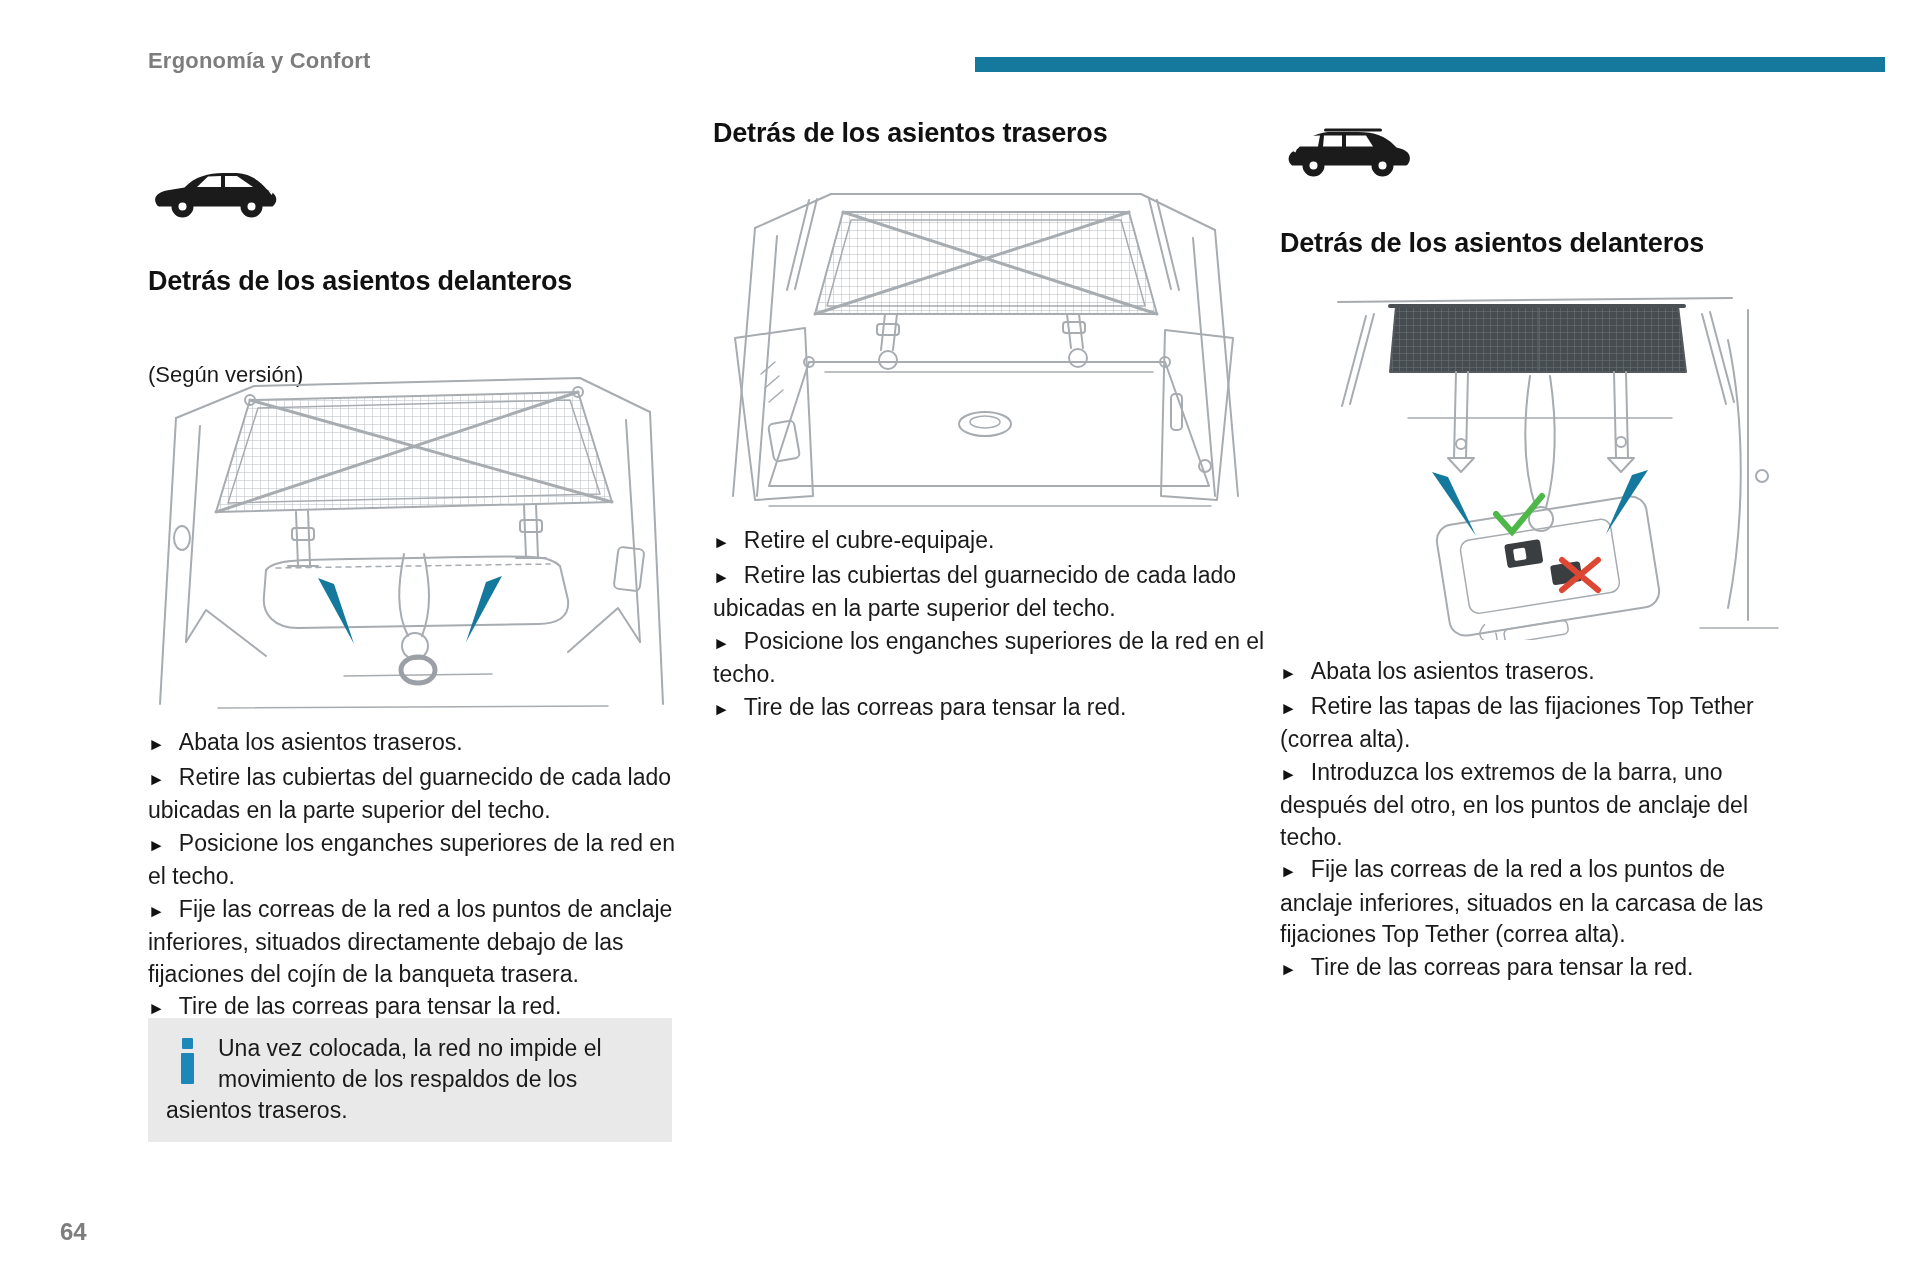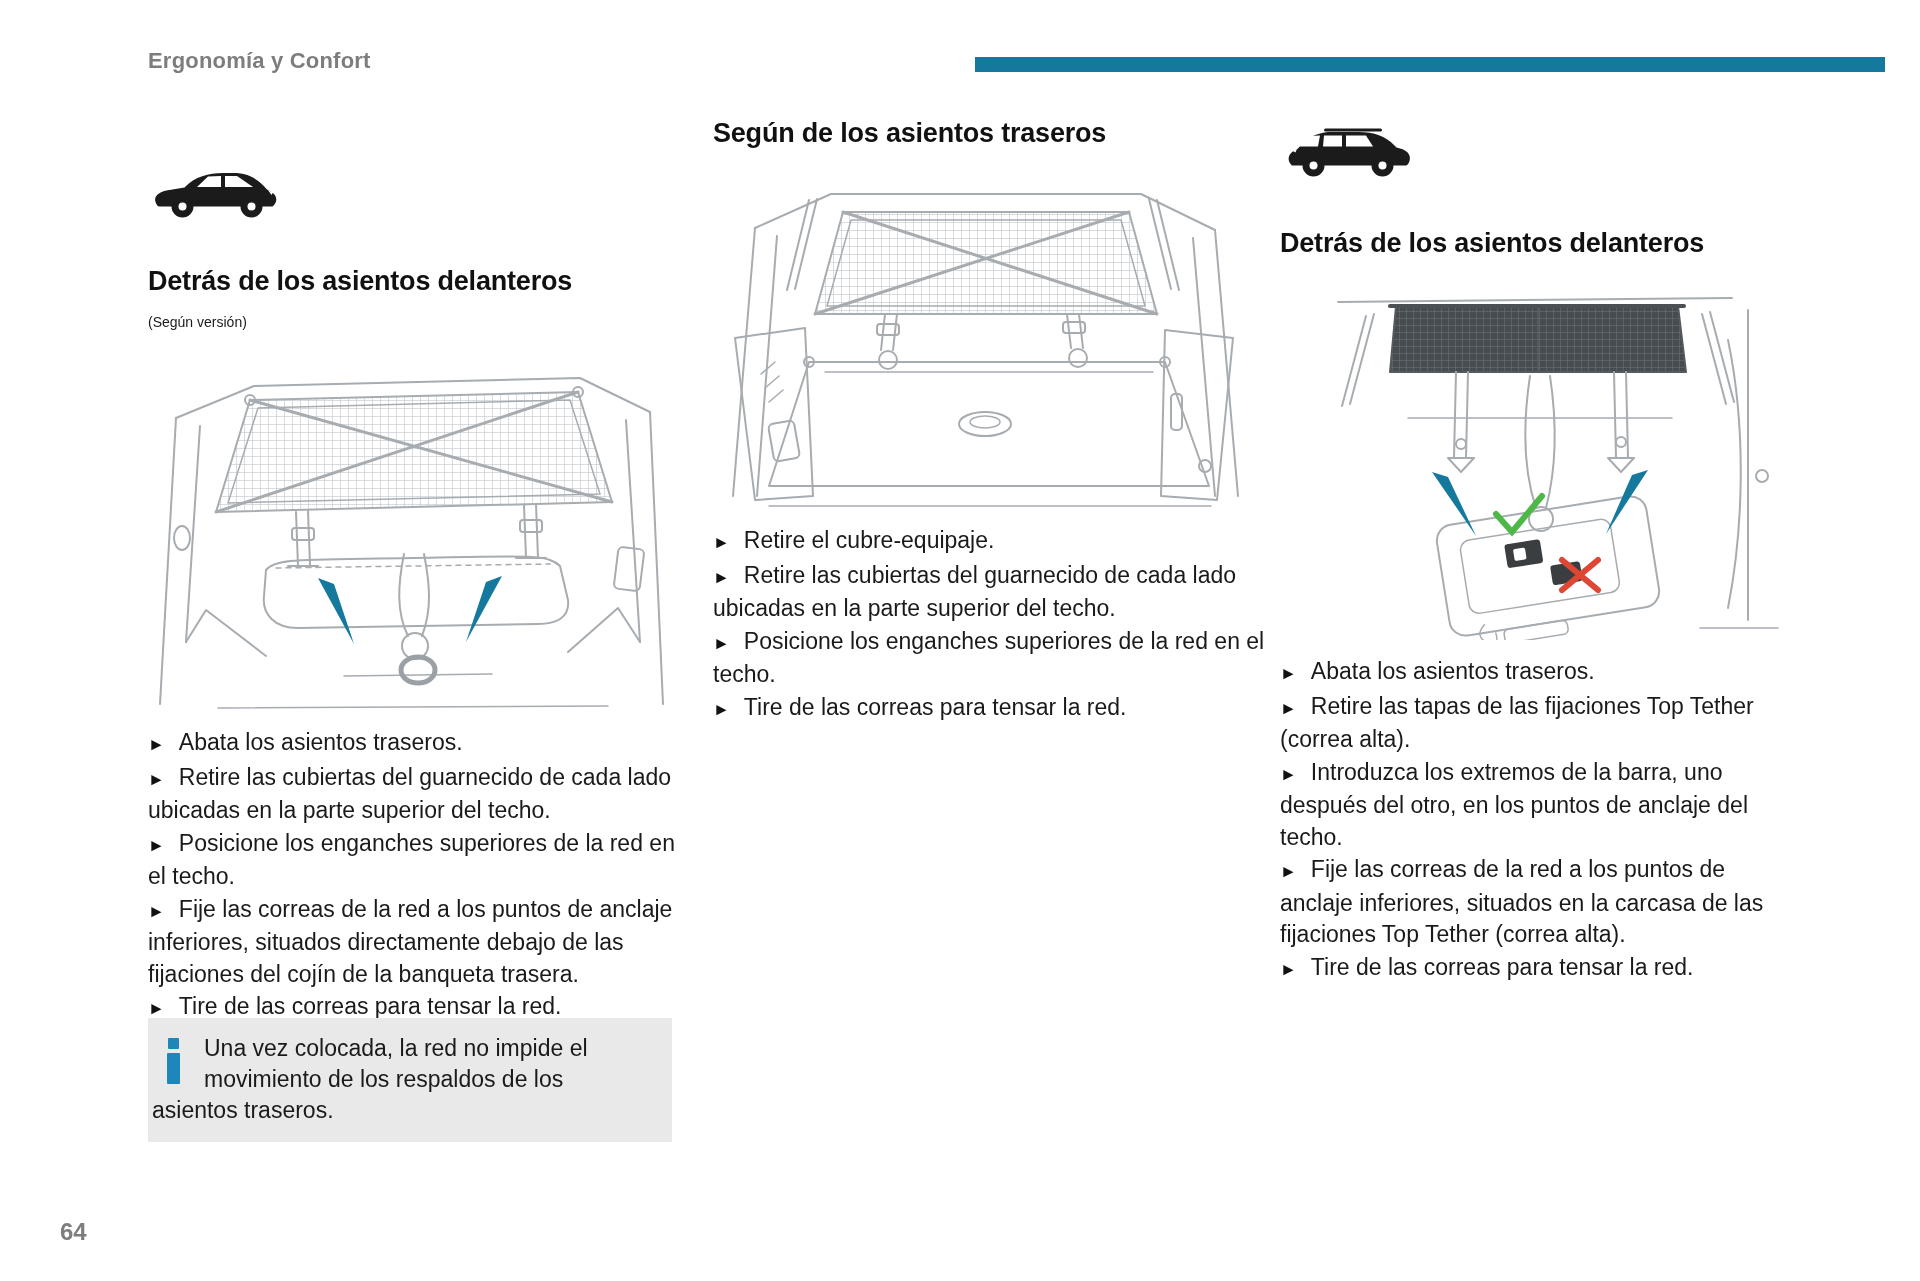--- a/index.html
+++ b/index.html
@@ -8,26 +8,26 @@
     font-family:"Liberation Sans","DejaVu Sans",sans-serif;color:#1a1a1a;
     overflow:hidden;
   }
   .abs{position:absolute;}
   
   .running-header{left:148px;top:48px;font-size:22px;color:#7d7d7d;letter-spacing:.2px;font-weight:bold;}
   .accent-bar{left:975px;top:57px;width:910px;height:15px;background:#15799E;}
   .page-number{left:60px;top:1218px;font-size:24px;font-weight:bold;color:#7d7d7d;}
   
   .col-title{font-size:27px;font-weight:bold;color:#111;letter-spacing:-0.2px;}
-  .col-subtitle{font-size:14px;color:#1a1a1a;}
+  .col-subtitle{font-size:22px;color:#1a1a1a;margin-top:48px;}
   .bullets{font-size:23px;line-height:31.5px;}
   .bullet{margin:0 0 1px 0;}
   .bullet .marker{font-size:17px;padding-right:14px;color:#111;}
   
-  .info-box{background:#e9e9e9;padding:15px 18px 16px 4px;font-size:23px;line-height:31px;box-sizing:border-box;}
+  .info-box{background:#e9e9e9;padding:15px 18px 16px 18px;font-size:23px;line-height:31px;box-sizing:border-box;}
   .info-icon{float:left;width:26px;margin:5px 18px 4px 8px;}
   .info-icon .dot{width:11px;height:11px;background:#1D87BA;margin:0 auto 4px auto;border-radius:1px;}
   .info-icon .bar{width:13px;height:31px;background:#1D87BA;margin:0 auto;border-radius:1px;}
   
   svg{display:block;}
   .sketch{stroke:#a7acb1;stroke-width:2;fill:none;stroke-linecap:round;stroke-linejoin:round;}
   .thin{stroke-width:1.5;}
 </style>
 </head>
 <body>
@@ -108,21 +108,21 @@
   </div>
 
 <div class="abs info-box" style="left:148px;top:1018px;width:524px;min-height:120px;">
   <div class="info-icon">
     <div class="dot"></div>
       <div class="bar"></div>
   </div>
   <span>Una vez colocada, la red no impide el movimiento de los respaldos de los asientos traseros.</span>
 </div>
 
-<div class="abs col-title" style="left:713px;top:118px;">Según de los asientos traseros</div>
+<div class="abs col-title" style="left:713px;top:118px;">Detrás de los asientos traseros</div>
 
 <div class="abs" style="left:713px;top:166px;">
   <svg width="542" height="348" viewBox="0 0 542 348">
     <defs>
       <pattern id="net-b" width="8" height="8" patternUnits="userSpaceOnUse">
         <path d="M0 0H8M0 0V8" stroke="#b6bbbf" stroke-width="1" fill="none"></path>
       </pattern>
     </defs>
     <g class="sketch">
       <path d="M42,62 L118,28 L428,28 L502,64"></path>

